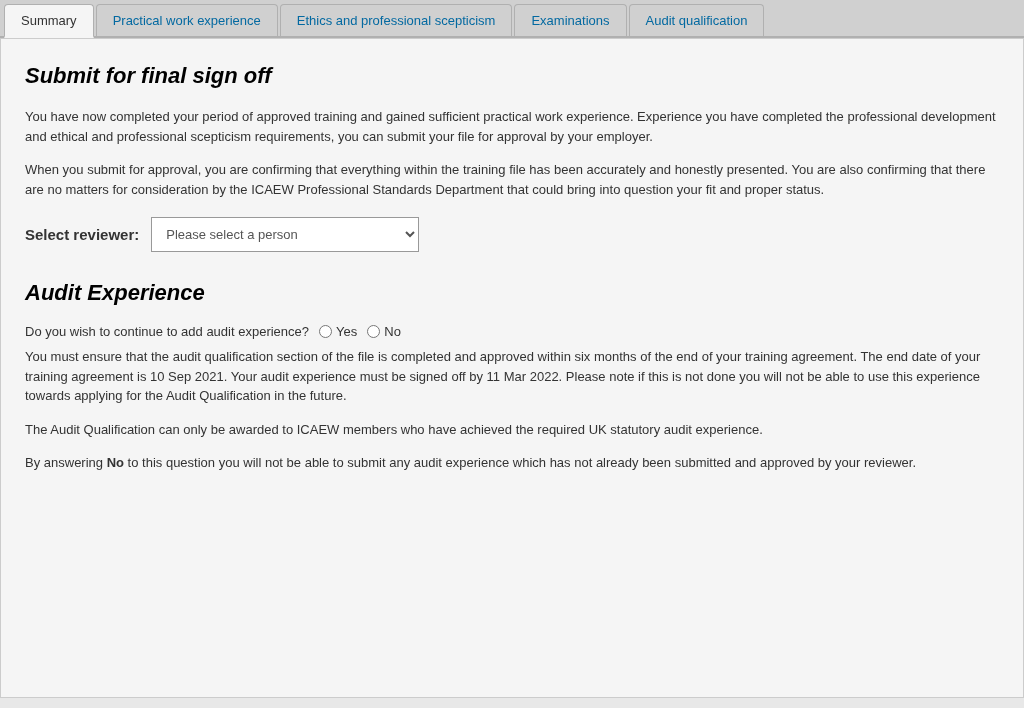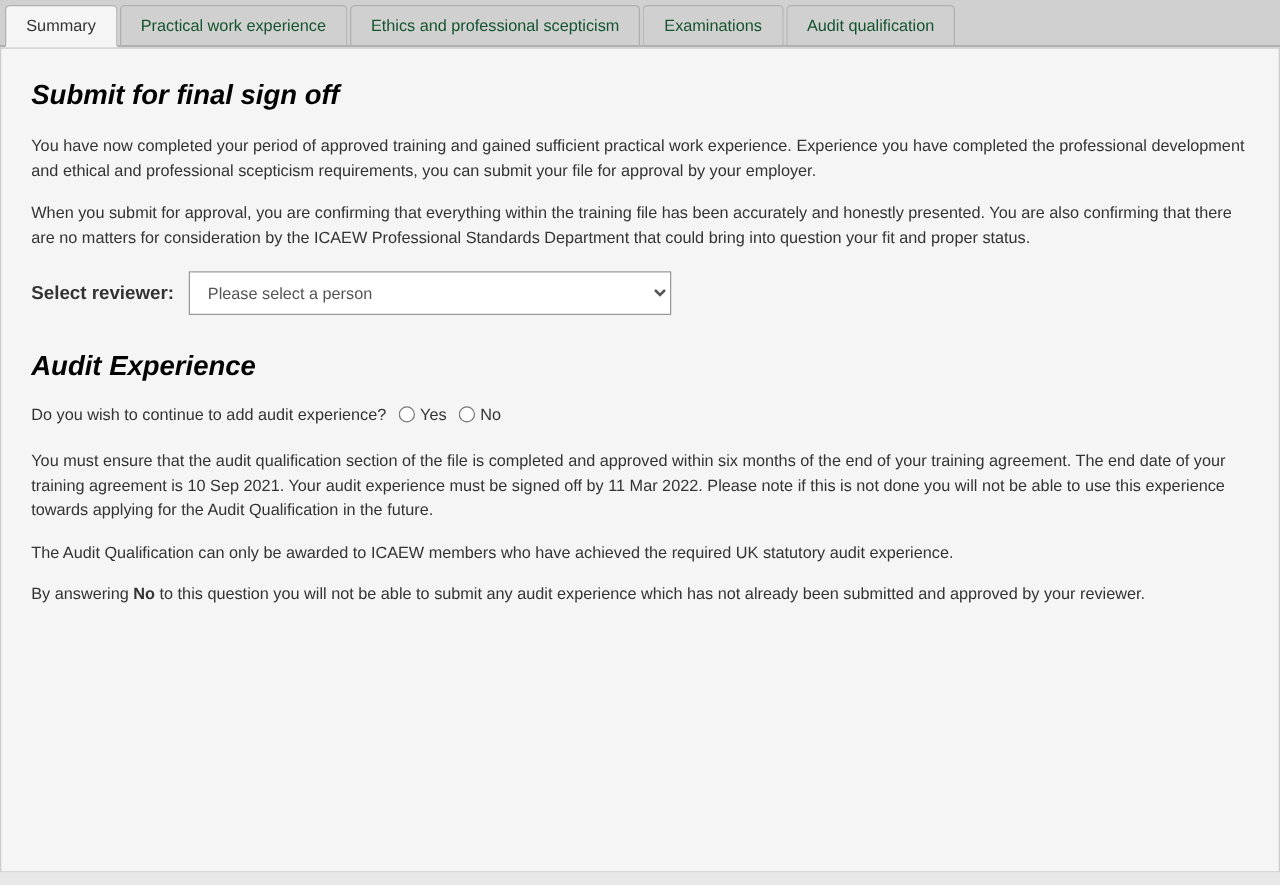--- a/index.html
+++ b/index.html
@@ -21,21 +21,21 @@
       text-align: right;
     }
 
     .tab {
       padding: 8px 16px;
       background: #d0d0d0;
       border: 1px solid #b0b0b0;
       border-bottom: none;
       cursor: pointer;
       font-size: 13px;
-      color: #14532d;
+      color: #0369a1;
       border-radius: 4px 4px 0 0;
       white-space: nowrap;
     }
 
     .tab.active {
       background: #f5f5f5;
       border-bottom: 2px solid #f5f5f5;
       font-weight: normal;
       color: #333;
       margin-bottom: -2px;
@@ -72,21 +72,21 @@
       gap: 12px;
     }
 
     .select-reviewer-label {
       font-weight: bold;
       font-size: 15px;
       white-space: nowrap;
     }
 
     .reviewer-select {
-      width: 386px;
+      width: 268px;
       padding: 8px 10px;
       font-size: 13px;
       border: 1px solid #999;
       background: #fff;
       color: #555;
       cursor: pointer;
       appearance: auto;
     }
 
     .audit-experience-title {
@@ -95,21 +95,21 @@
       font-style: italic;
       color: #000;
       margin-bottom: 18px;
       margin-top: 8px;
     }
 
     .radio-row {
       display: flex;
       align-items: flex-start;
       gap: 10px;
-      margin-bottom: 20px;
+      margin-bottom: 8px;
       font-size: 13px;
     }
 
     .radio-option {
       display: flex;
       align-items: center;
       gap: 4px;
       cursor: pointer;
     }
 

